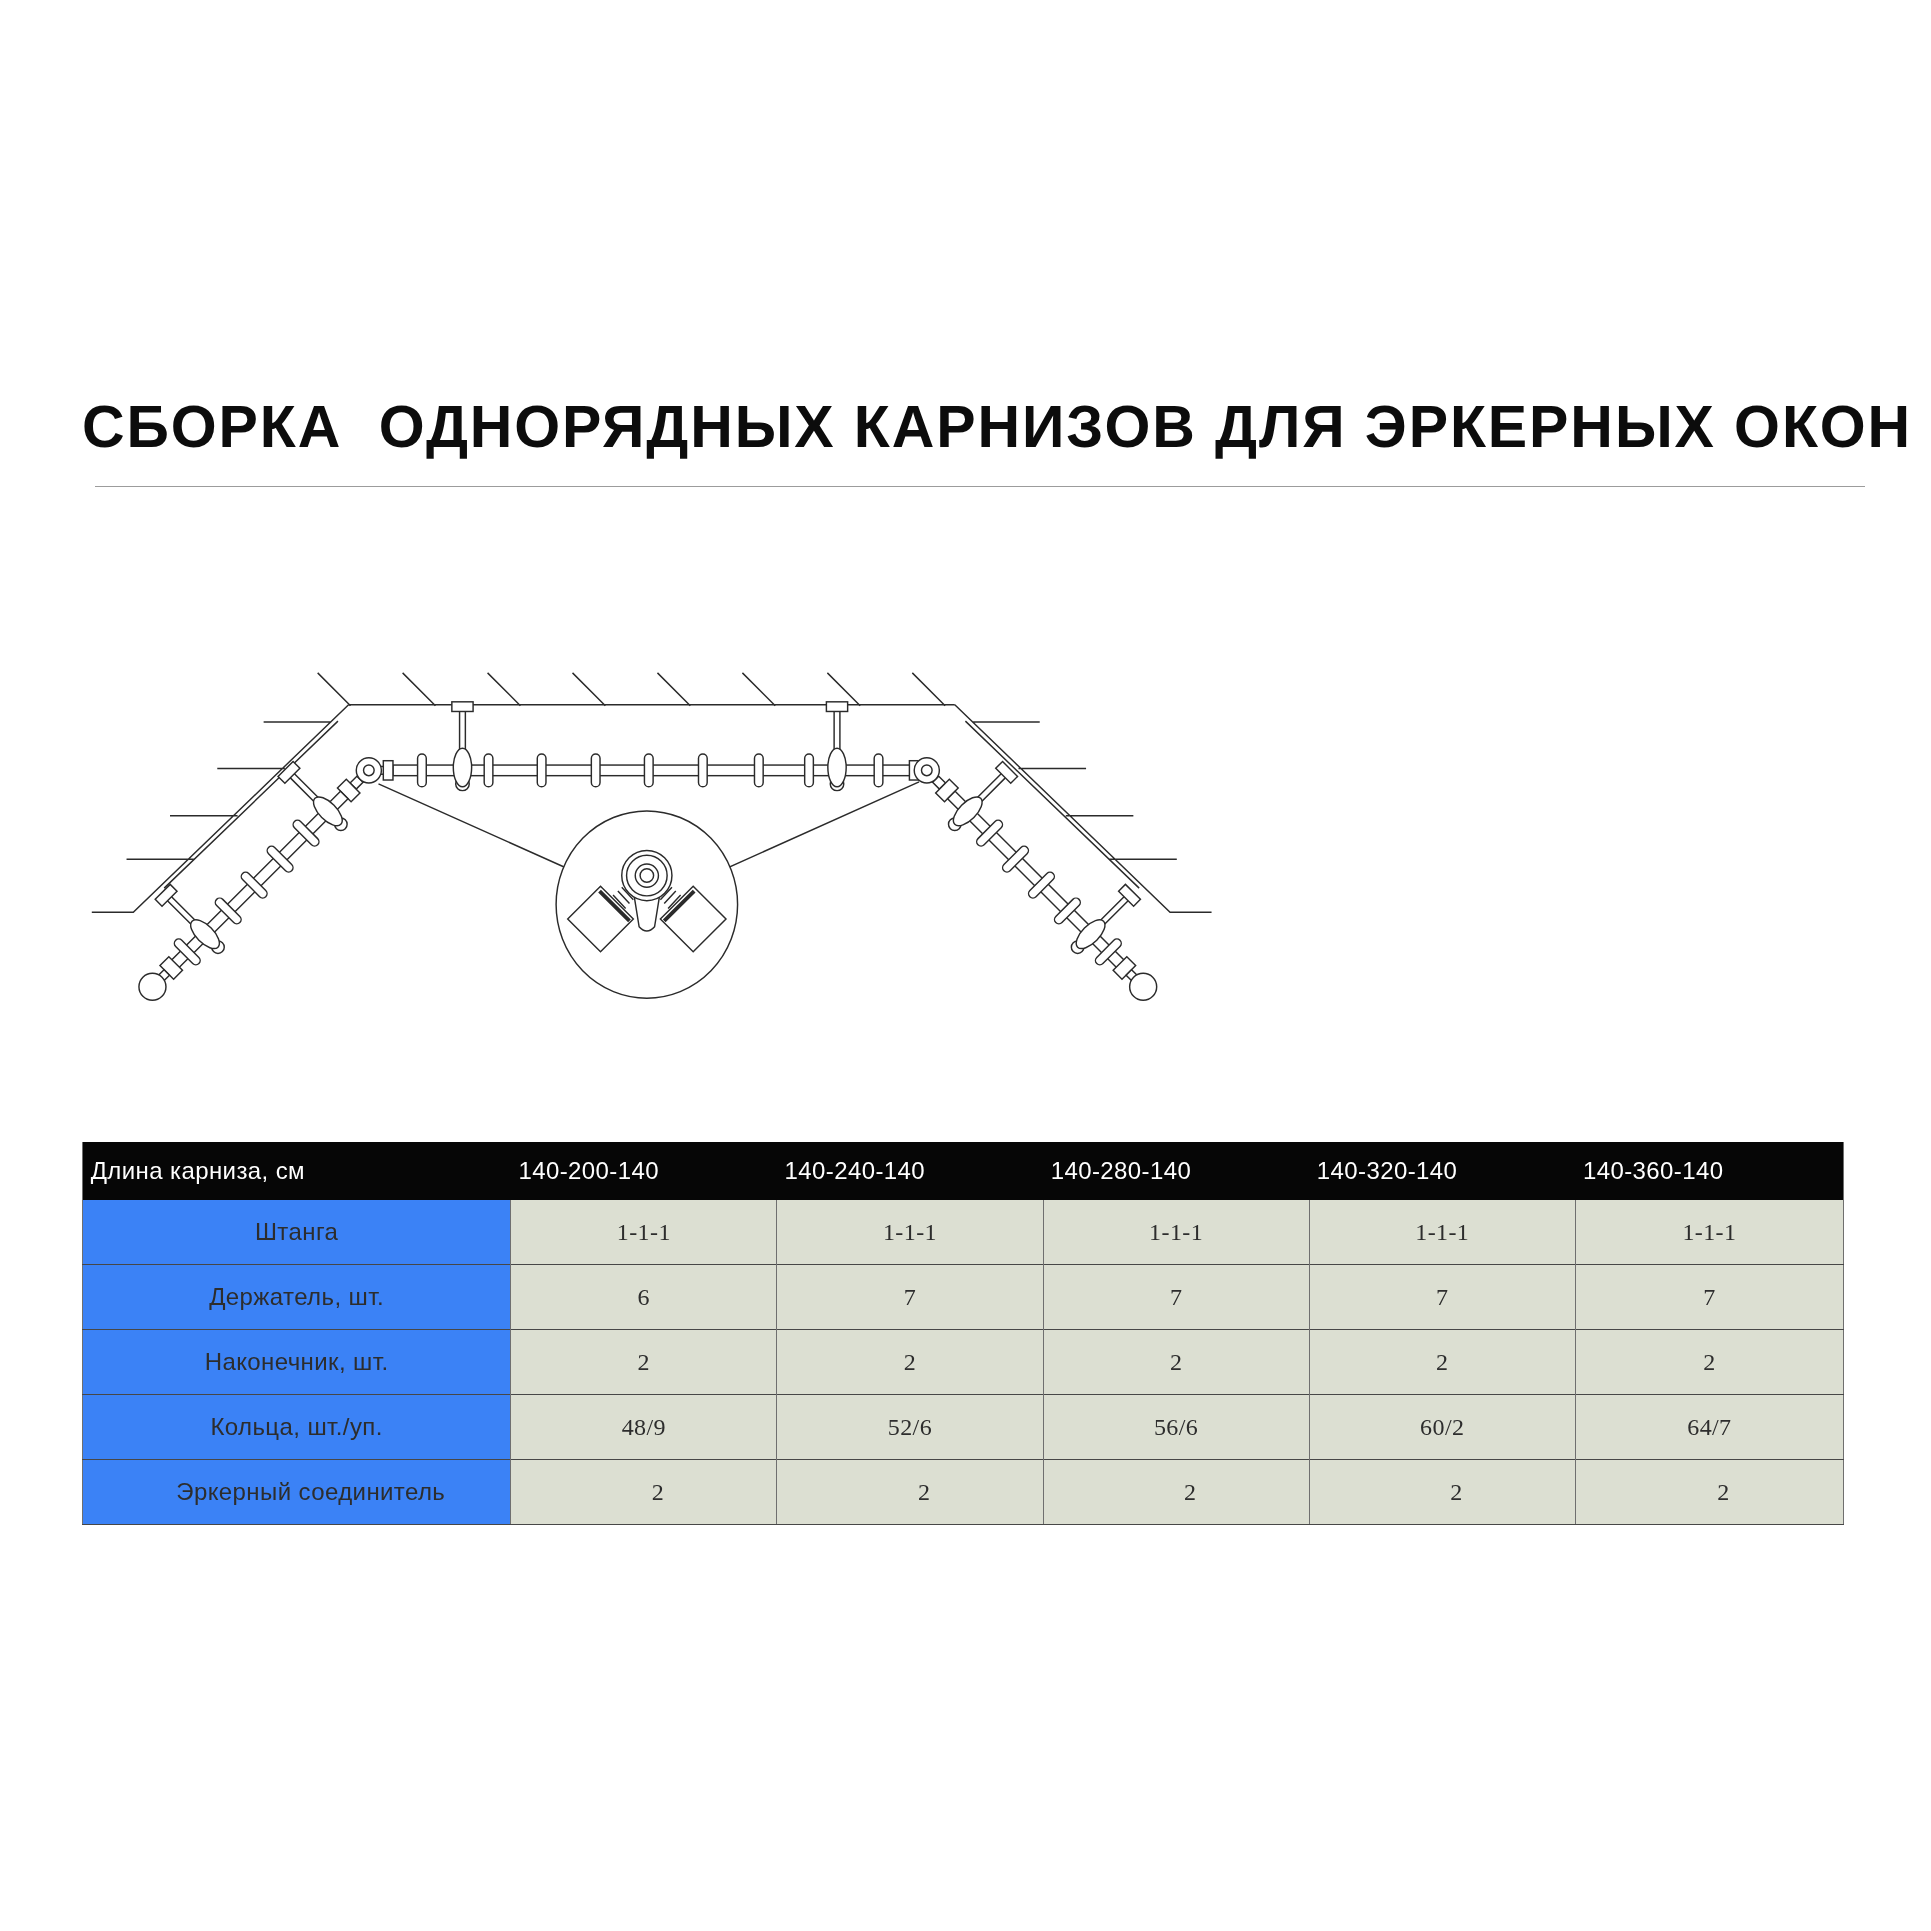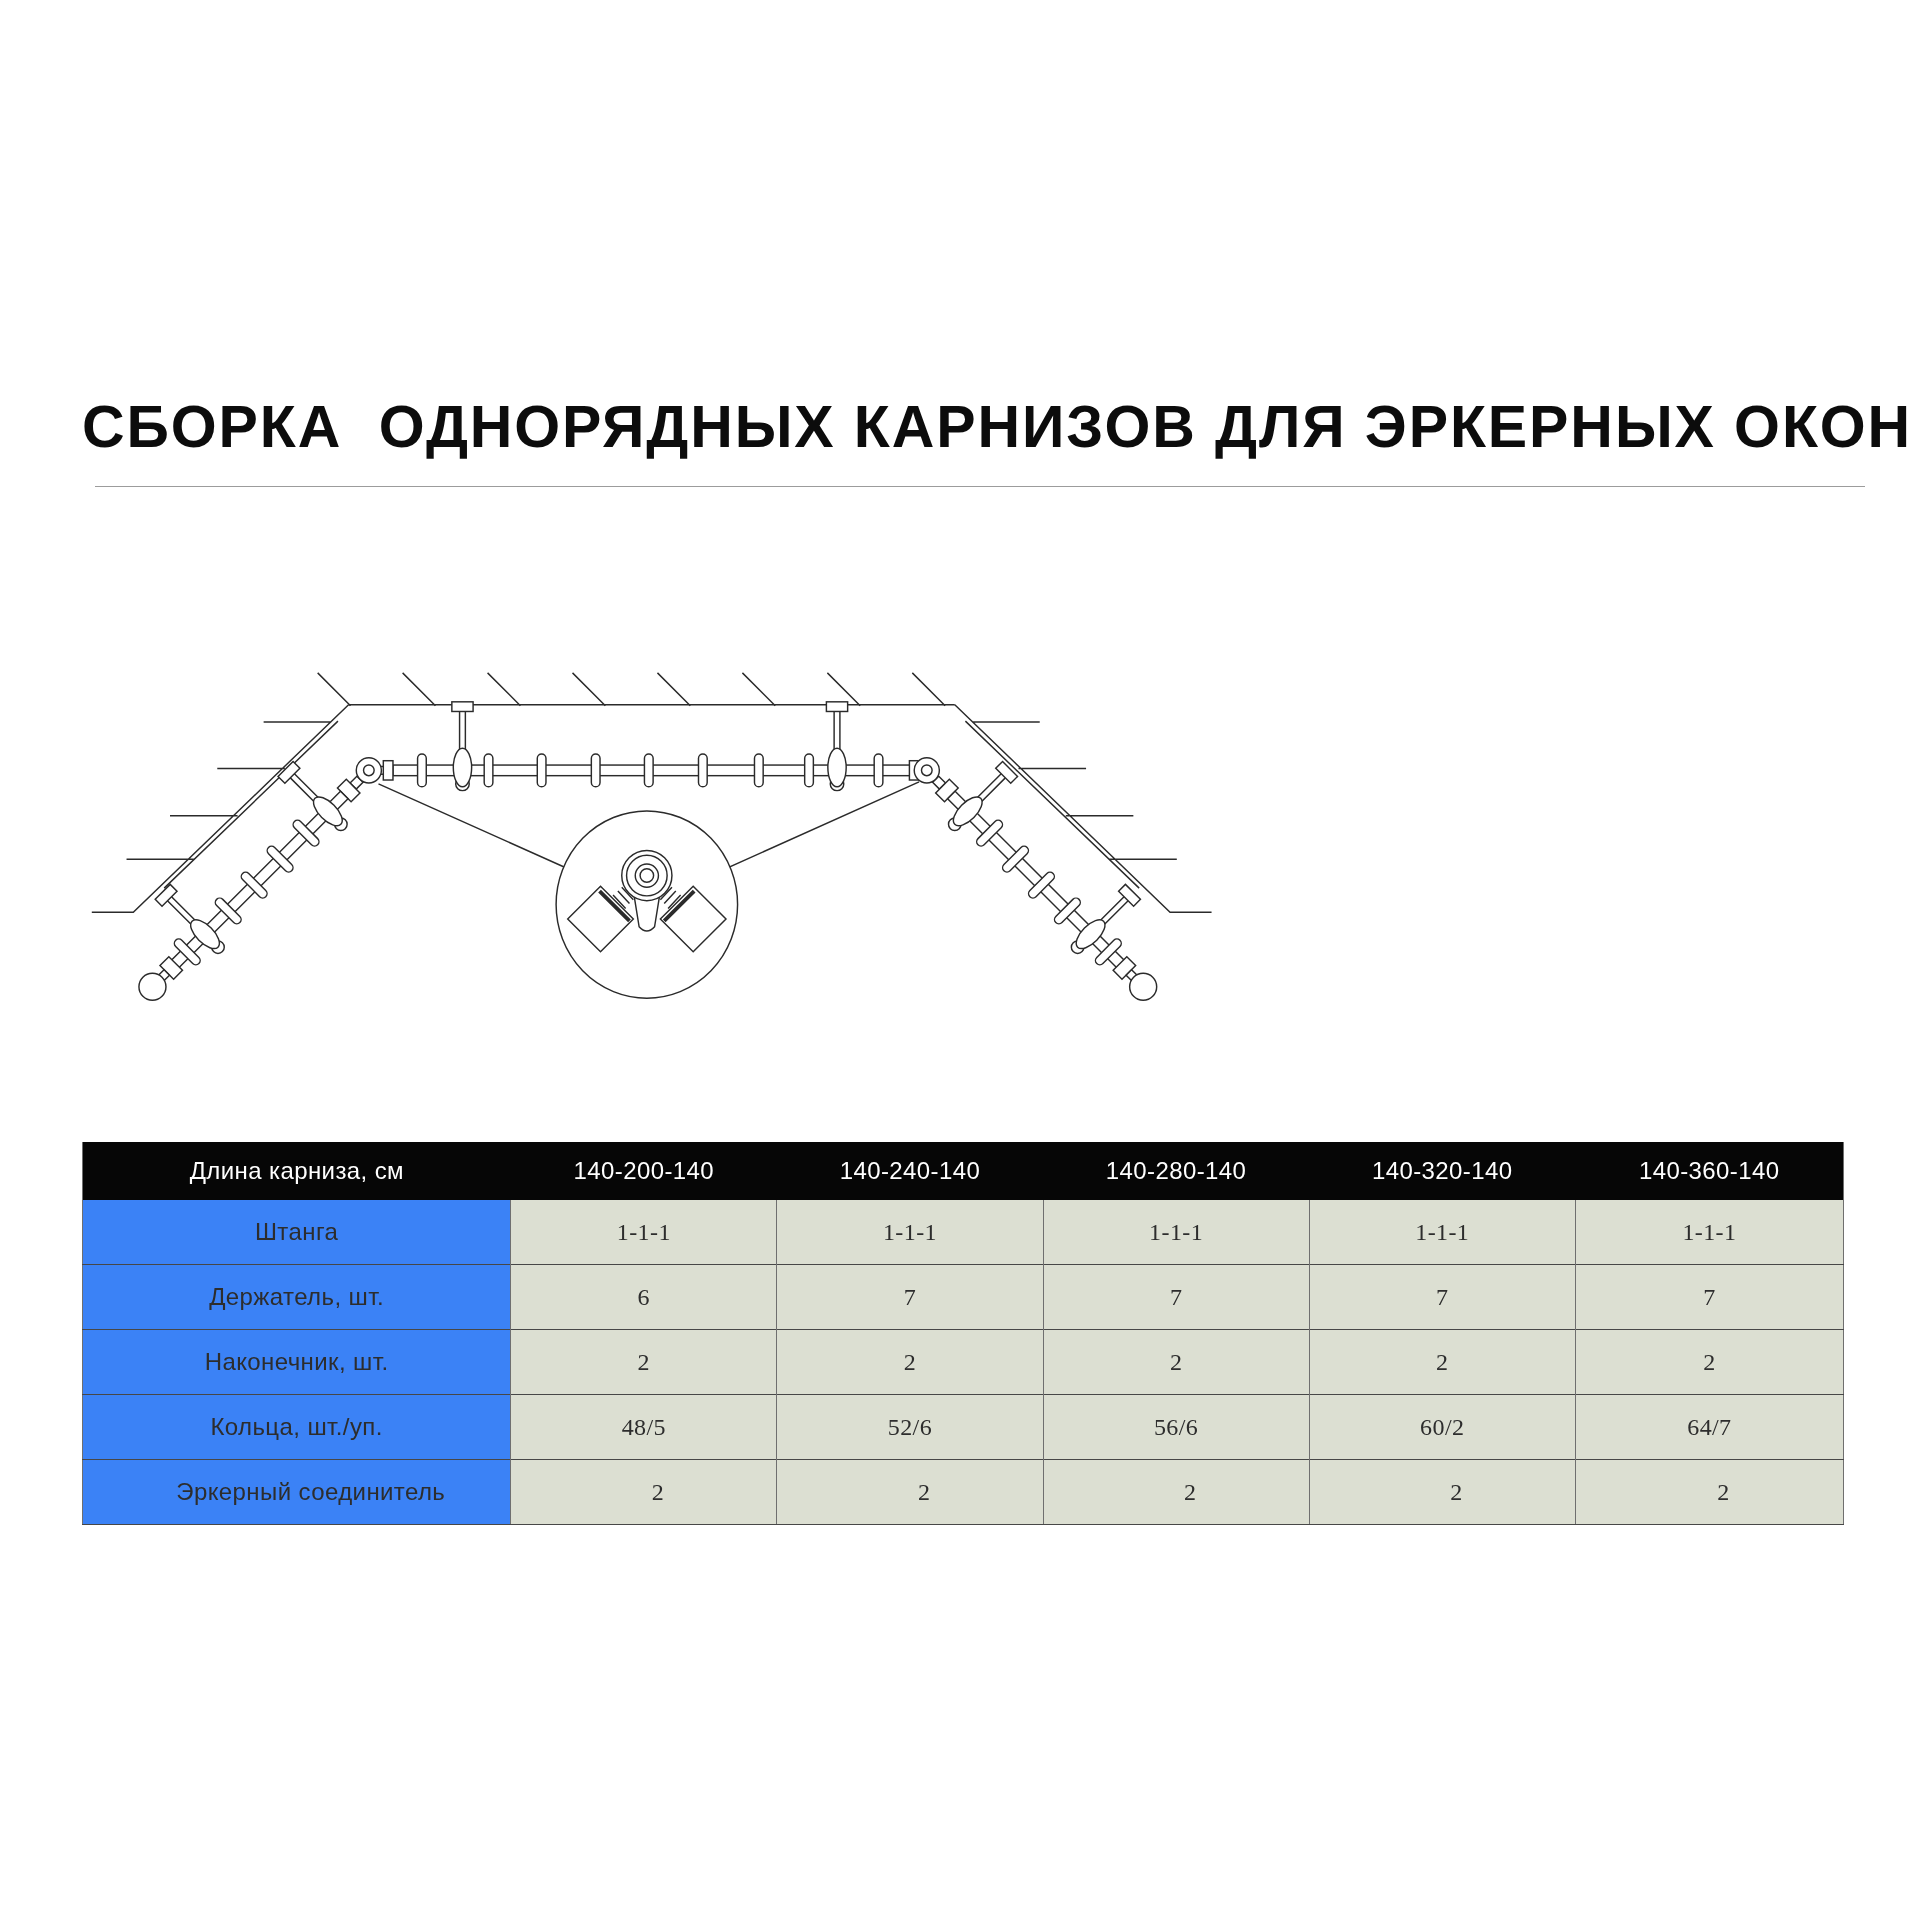--- a/index.html
+++ b/index.html
@@ -19,21 +19,21 @@
   .diagram *{vector-effect:none;}
 
   .spec-table-wrap{position:absolute;left:82px;top:1142px;width:1762px;}
   table.spec{
     border-collapse:collapse;table-layout:fixed;width:1762px;
     border:1px solid #6f6f6f;border-top:none;
     font-size:24px;letter-spacing:0.4px;
   }
   table.spec th{
     background:#060606;color:#ffffff;font-weight:400;
-    height:58px;text-align:center;padding:0 7.7px;
+    height:58px;text-align:left;padding:0 7.7px;
   }
   table.spec td{
     height:64px;text-align:center;color:#2d2d2d;font-weight:400;padding:0 7.7px;
   }
   td.lab{background:#3b82f6;}
   td.val{background:#dcdfd2;border-left:1px solid #6f6f6f;font-family:Liberation Serif, serif;}
   tbody tr + tr td{border-top:1.9px solid #474747;}
   tbody tr:last-child td{border-bottom:1.9px solid #474747;padding-left:36px;}
 </style>
 </head>
@@ -200,21 +200,21 @@
       <tr>
         <td class="lab">Наконечник, шт.</td>
         <td class="val">2</td>
         <td class="val">2</td>
         <td class="val">2</td>
         <td class="val">2</td>
         <td class="val">2</td>
       </tr>
       <tr>
         <td class="lab">Кольца, шт./уп.</td>
-        <td class="val">48/5</td>
+        <td class="val">48/9</td>
         <td class="val">52/6</td>
         <td class="val">56/6</td>
         <td class="val">60/2</td>
         <td class="val">64/7</td>
       </tr>
       <tr>
         <td class="lab">Эркерный соединитель</td>
         <td class="val">2</td>
         <td class="val">2</td>
         <td class="val">2</td>

